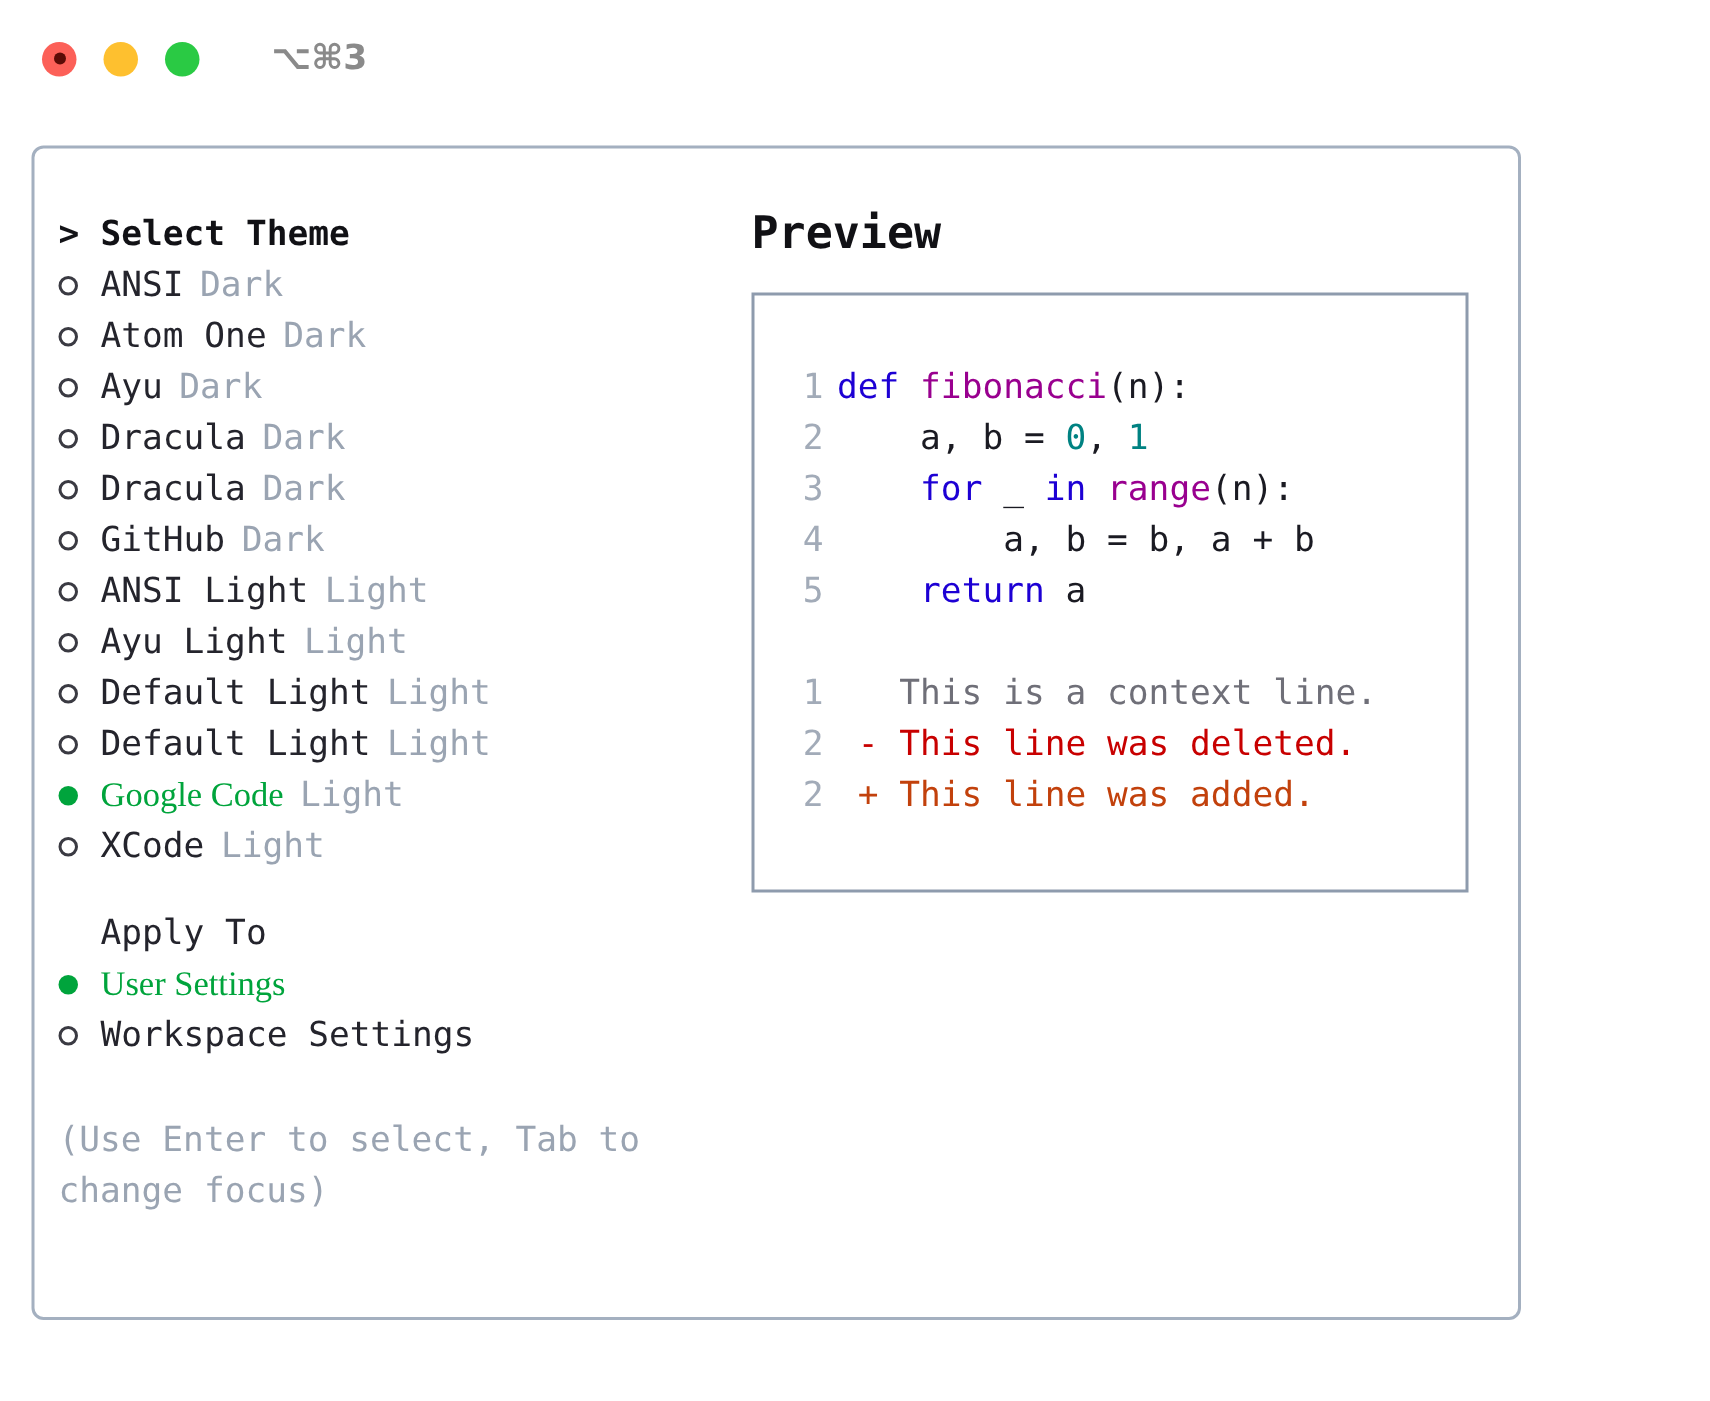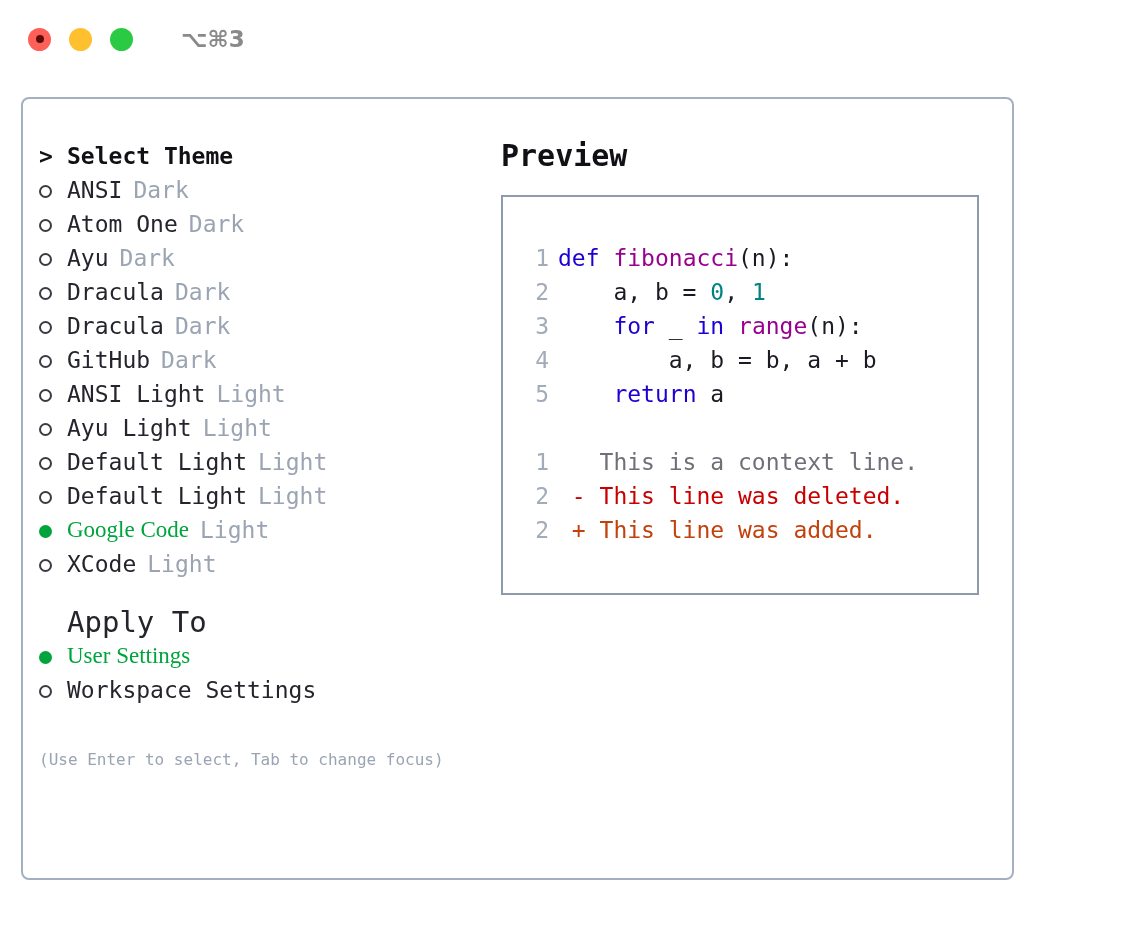--- a/index.html
+++ b/index.html
@@ -131,26 +131,26 @@
   .item-label.selected { color: #00a43c; font-family: Liberation Serif, serif; }
   .item-tag {
     color: #9aa4b2;
     margin-left: 11px;
   }
 
   .section-gap { height: 24px; }
 
   .plain-label {
     color: #24242c;
-    font-size: 29px;
+    font-size: 23px;
   }
 
   .hint {
     margin-top: 36px;
-    font-size: 16px;
+    font-size: 23px;
     line-height: 34px;
     color: #9aa4b2;
     width: 420px;
     white-space: pre-wrap;
   }
 
   
   .right-col {
     position: absolute;
     left: 478px;

